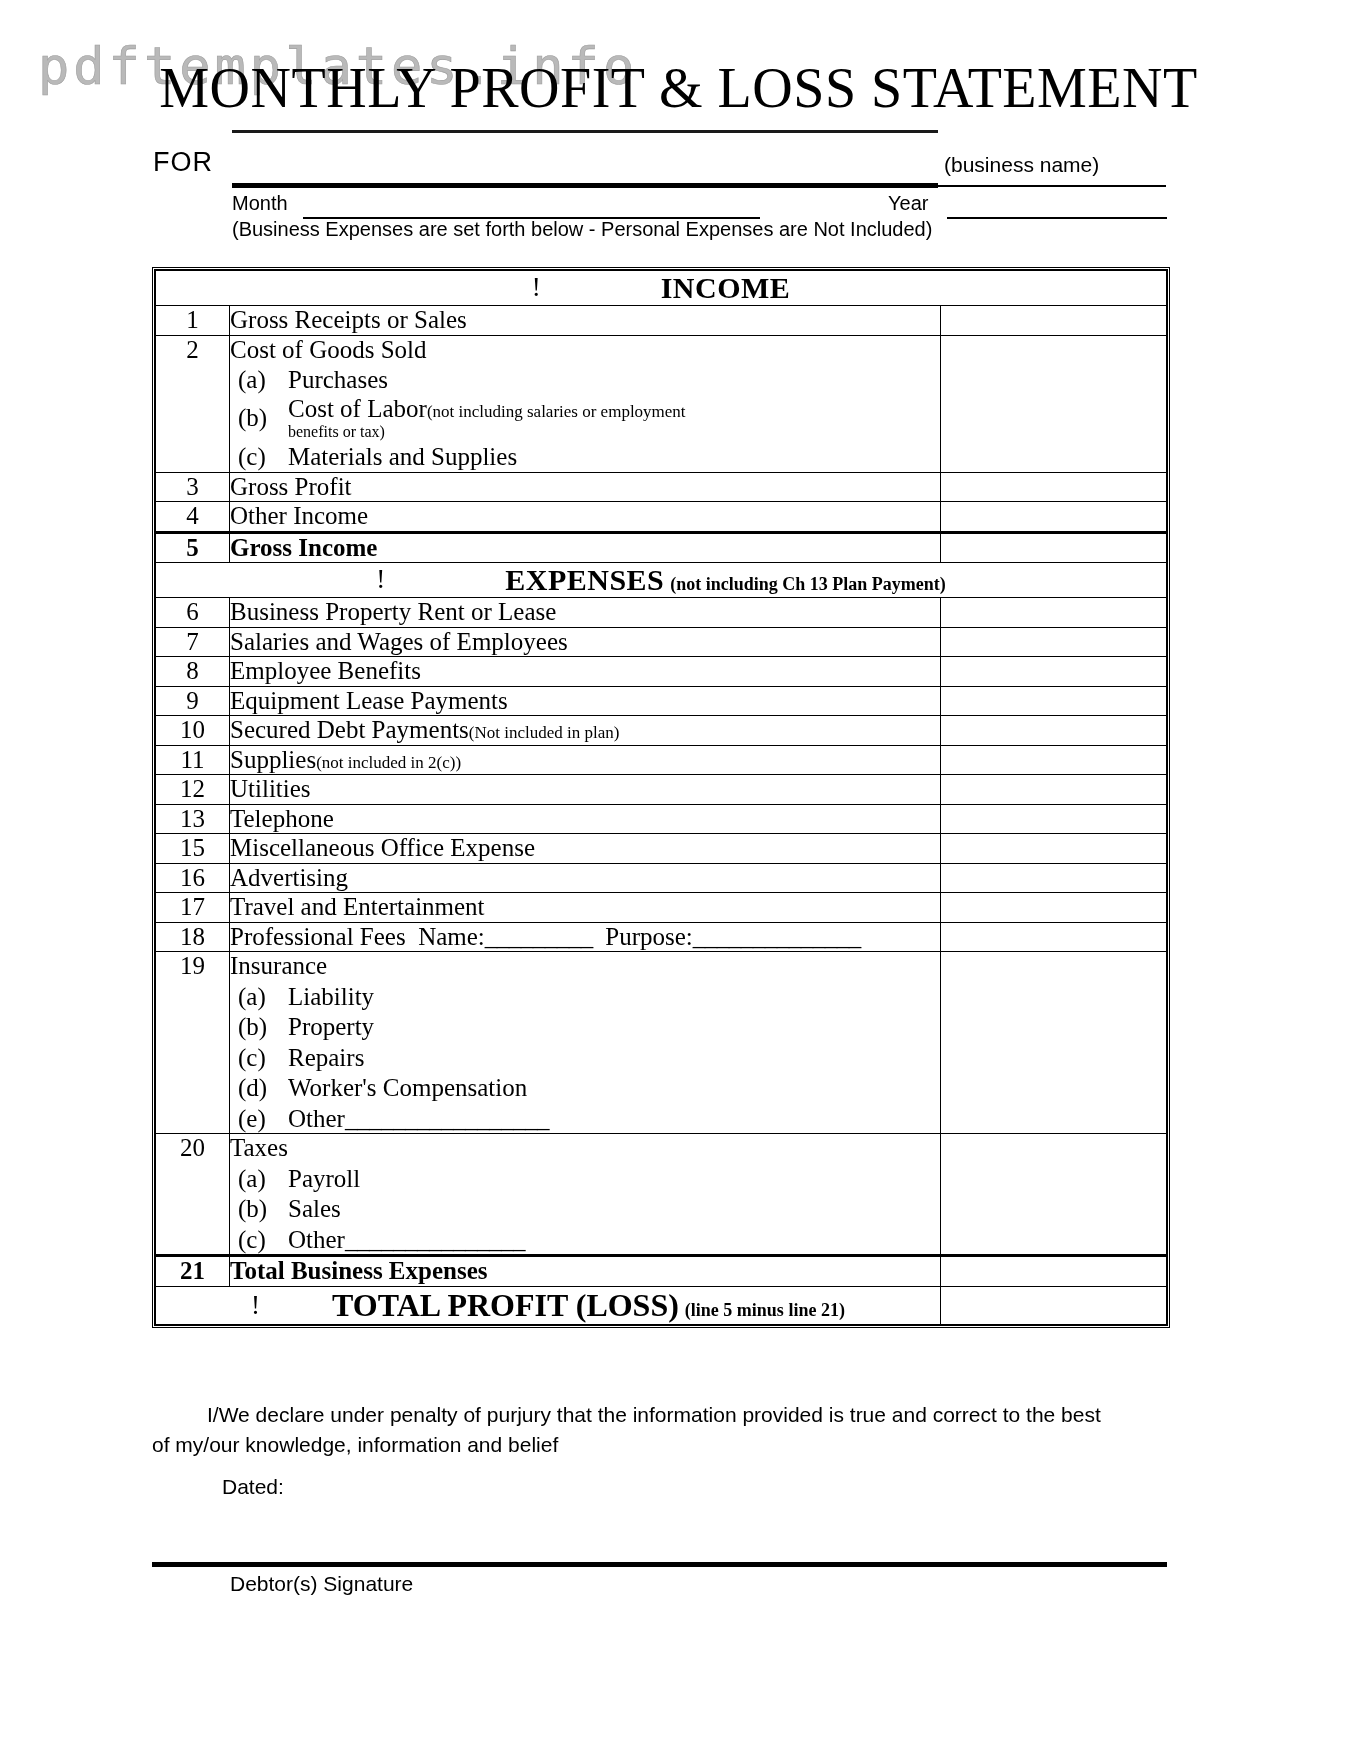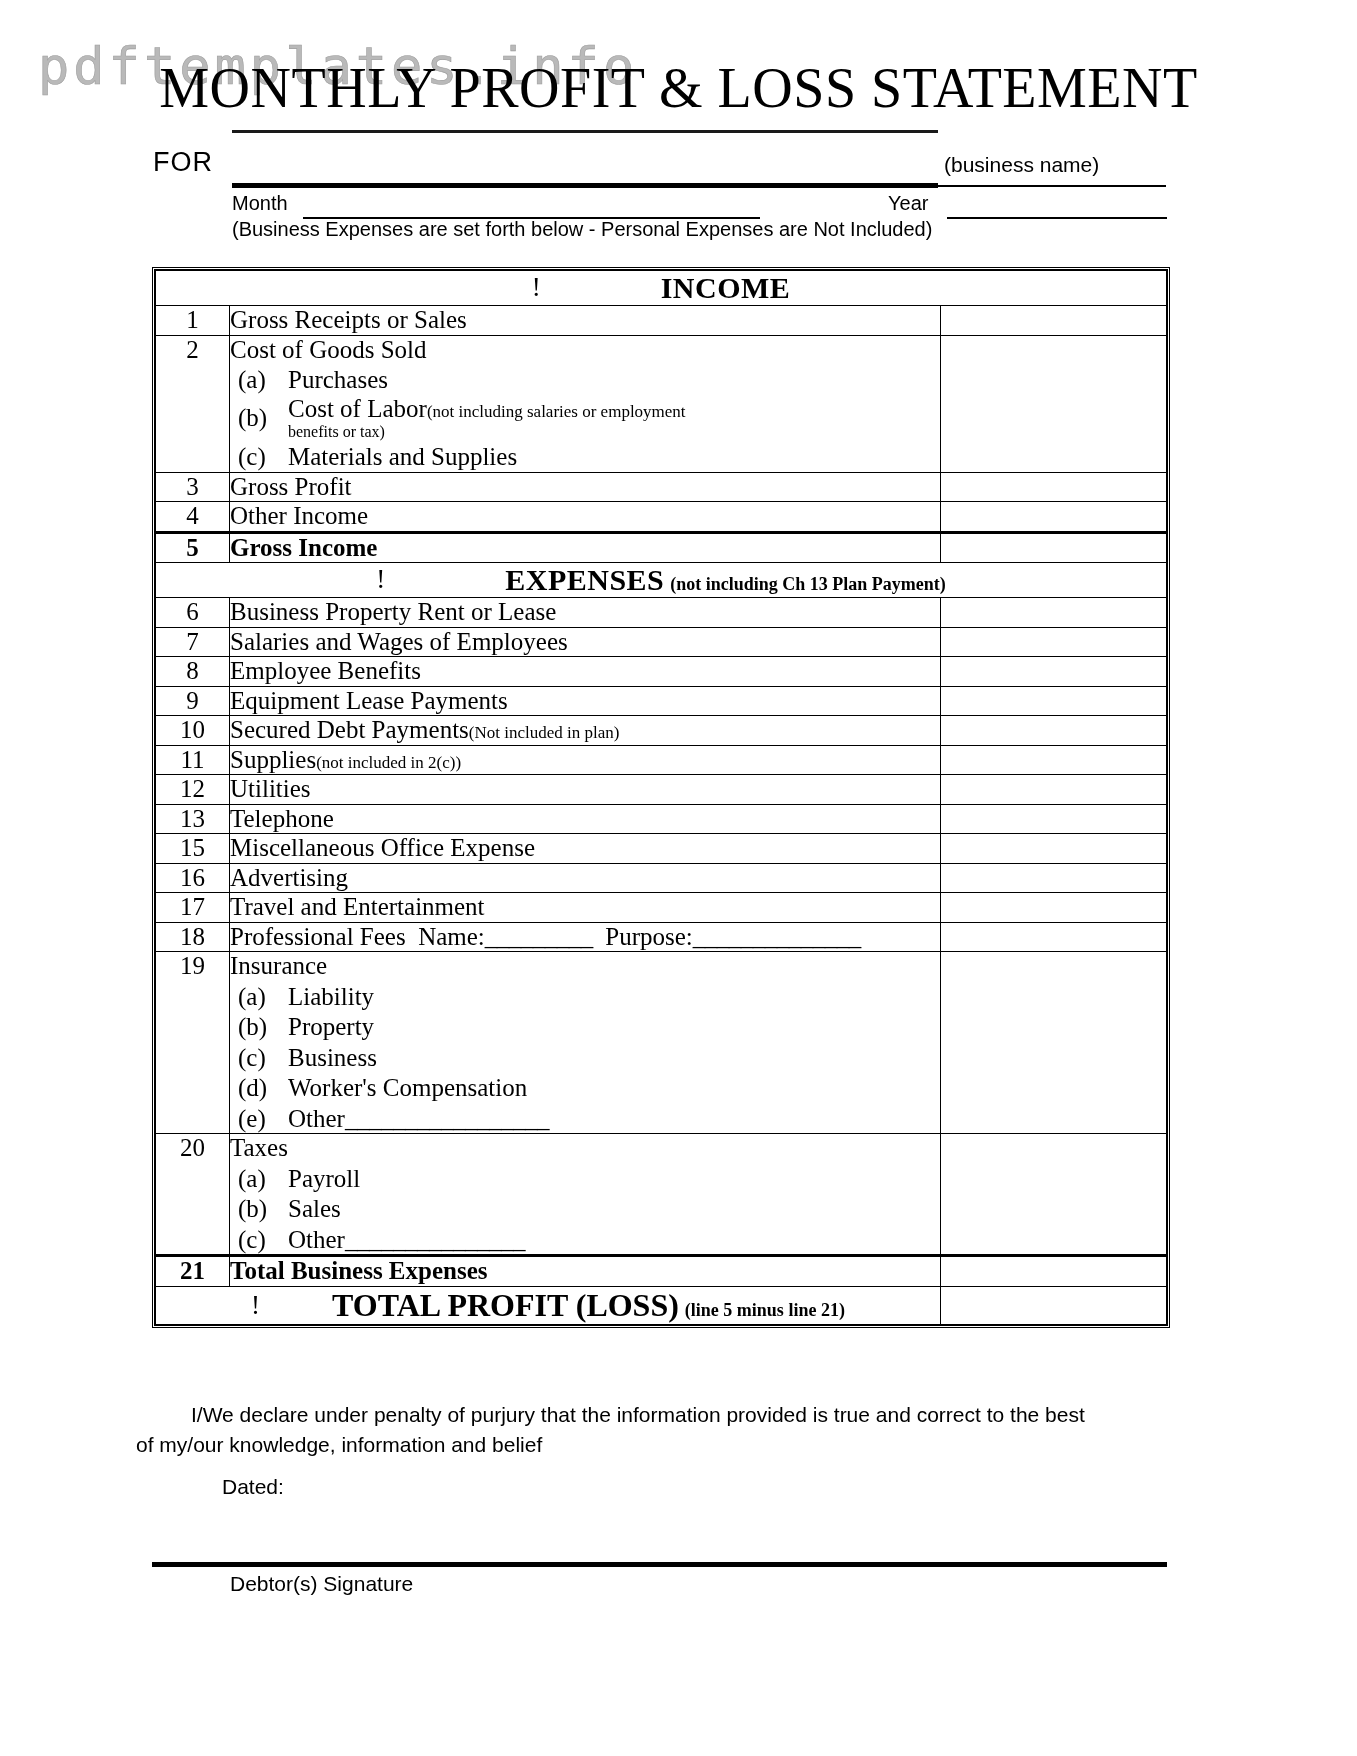--- a/index.html
+++ b/index.html
@@ -168,21 +168,21 @@
     letter-spacing:-0.5px;
   }
 
   
   .twoline { display:flex; font-size:25px; line-height:1.1; }
   .twoline .lt { width:58px; flex:0 0 58px; padding-left:8px; box-sizing:border-box; align-self:center; }
   .twoline .tx { flex:1 1 auto; }
 
   
   .declaration {
-    position:absolute; left:136px; top:1400px; width:1010px;
+    position:absolute; left:152px; top:1400px; width:1010px;
     font-family:"Liberation Sans", sans-serif;
     font-size:21px;
     line-height:1.45;
   }
   .declaration .indent { display:inline-block; width:55px; }
   .dated {
     position:absolute; left:222px; top:1475px;
     font-family:"Liberation Sans", sans-serif;
     font-size:21px;
   }
@@ -368,21 +368,21 @@
           <div class="sub">
             <span class="lt">(a)</span>
             <span class="tx">Liability</span>
           </div>
           <div class="sub">
             <span class="lt">(b)</span>
             <span class="tx">Property</span>
           </div>
           <div class="sub">
             <span class="lt">(c)</span>
-            <span class="tx">Business</span>
+            <span class="tx">Repairs</span>
           </div>
           <div class="sub">
             <span class="lt">(d)</span>
             <span class="tx">Worker's Compensation</span>
           </div>
           <div class="sub">
             <span class="lt">(e)</span>
             <span class="tx"><span>Other</span><span class="blank-fill">_________________</span></span>
           </div>
         </td>

